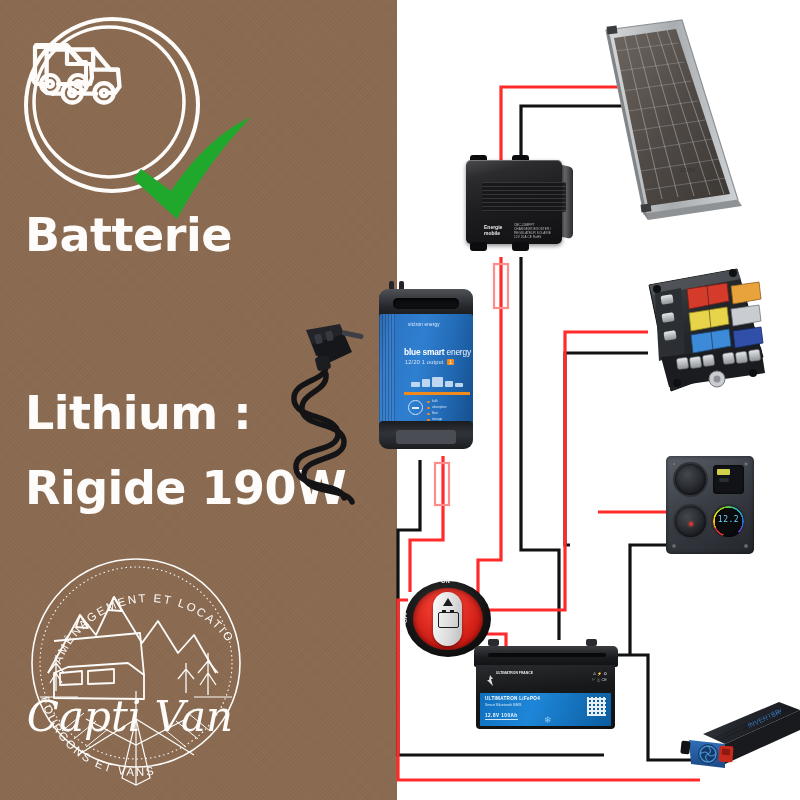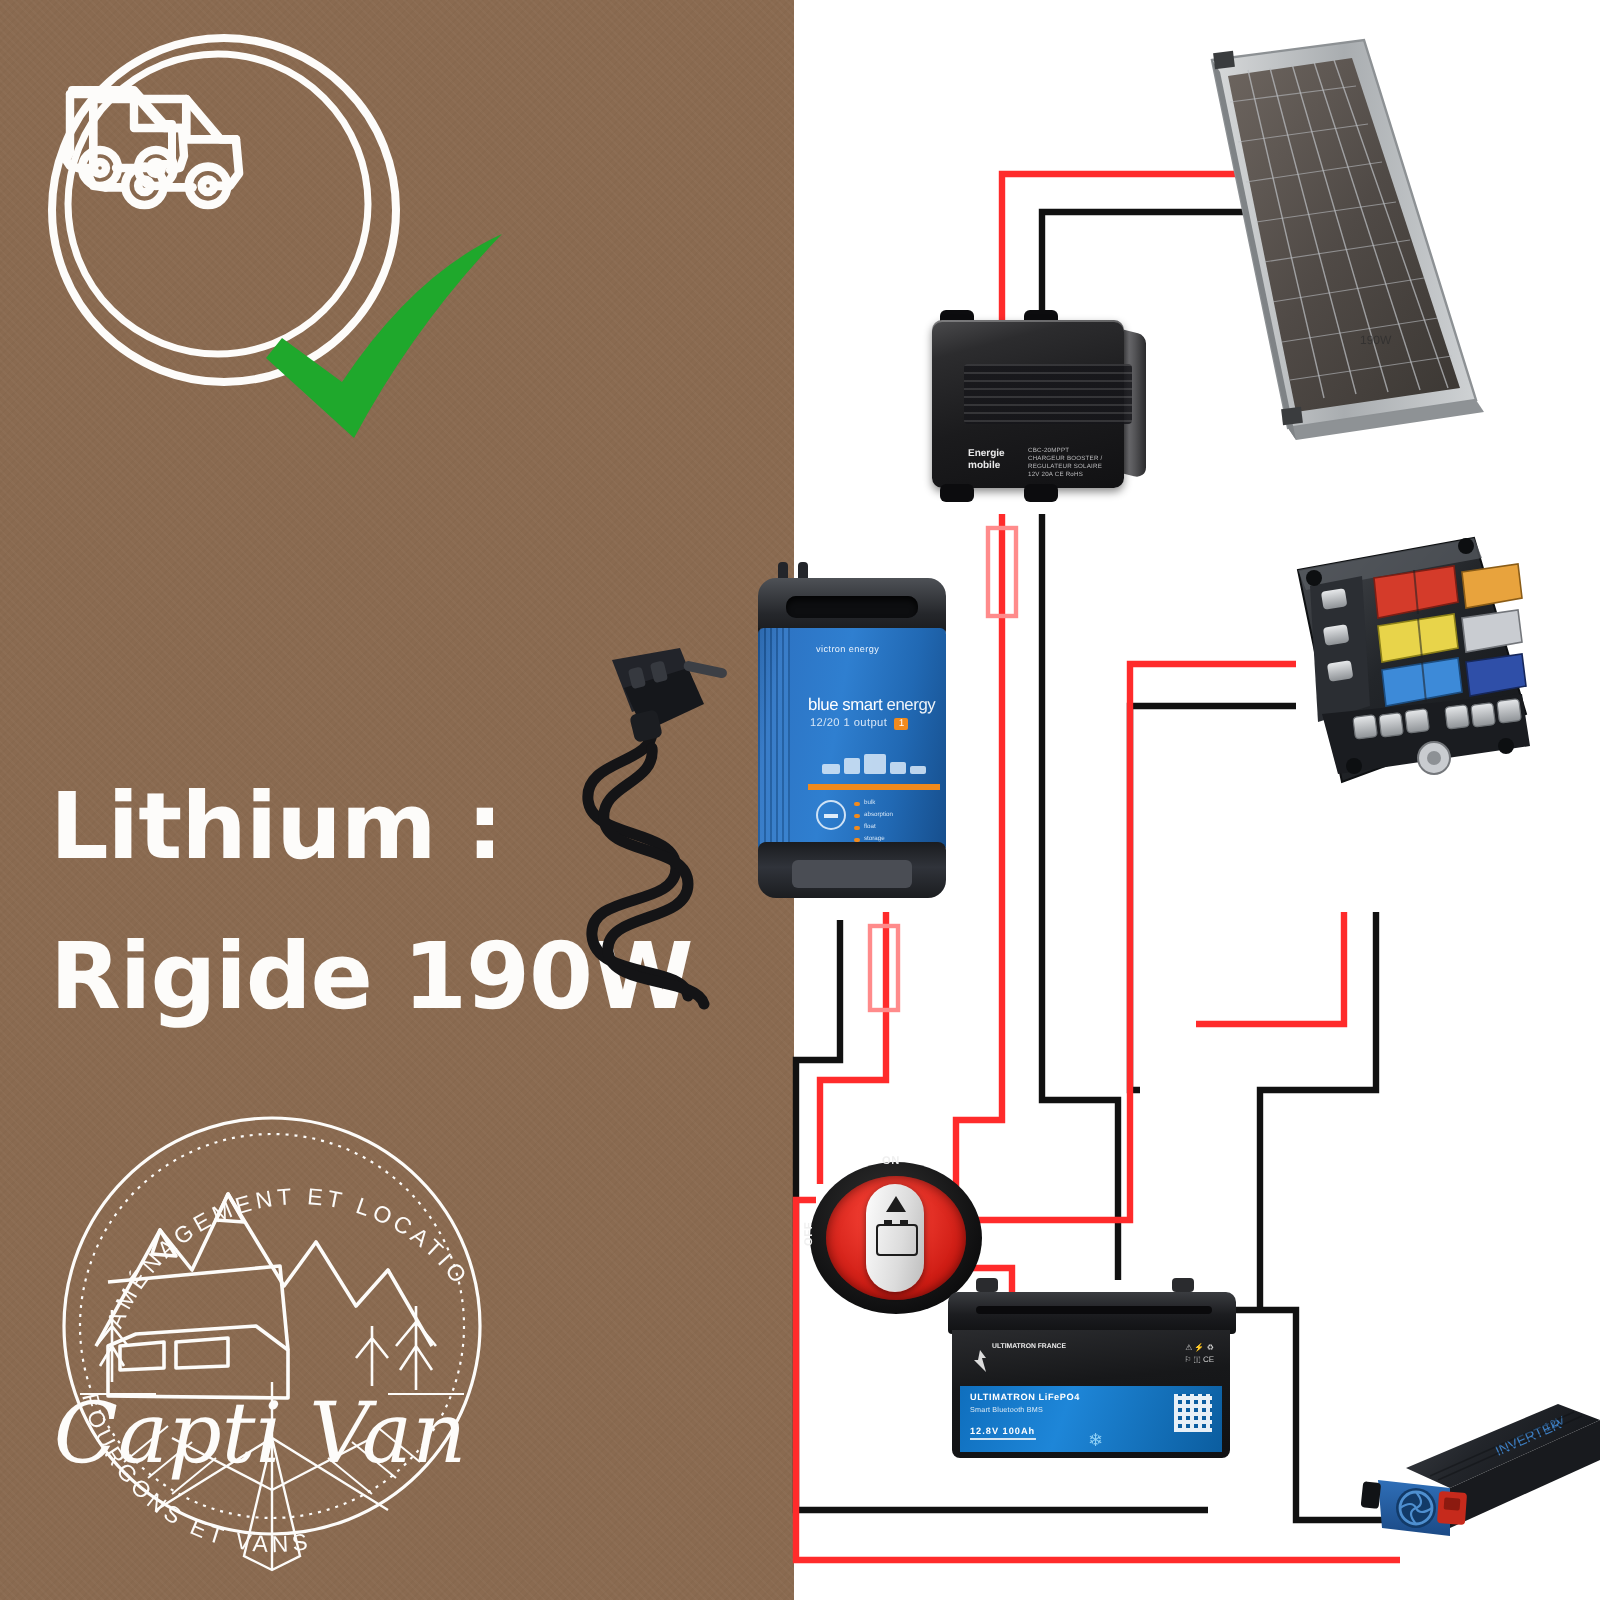--- a/index.html
+++ b/index.html
@@ -95,21 +95,21 @@
   .vic-prong.p2{left:22px;}
   .vic-body{
     position:absolute;left:2px;top:33px;width:94px;height:112px;
     background:linear-gradient(100deg,#1f5fa8 0%,#2d74c4 12%,#2f7fd0 42%,#2169b4 72%,#164e8c 100%);
     border-radius:3px;
   }
   .vic-left-rib{position:absolute;left:0;top:0;width:16px;height:112px;
     background:repeating-linear-gradient(90deg, rgba(0,0,0,.18) 0 1px, rgba(255,255,255,.06) 1px 3px);}
   .vic-logo{position:absolute;left:29px;top:8px;color:#eaf3fd;font-size:4.6px;letter-spacing:.2px;}
   .vic-title{position:absolute;left:25px;top:33px;color:#ffffff;font-size:8.4px;letter-spacing:-.2px;}
-  .vic-title .lt{font-weight:normal;}
+  .vic-title .lt{font-weight:bold;}
   .vic-title .sm{font-weight:normal;opacity:.92;}
   .vic-sub{position:absolute;left:26px;top:45px;color:#d6e6f7;font-size:5.6px;letter-spacing:.2px;}
   .vic-sub .box{display:inline-block;background:#f08a1d;color:#fff;font-size:5px;padding:0 2px;border-radius:1px;margin-left:2px;}
   .vic-art{position:absolute;left:30px;top:62px;width:56px;height:13px;}
   .vic-bar{position:absolute;left:25px;top:78px;width:66px;height:3px;background:#f08a1d;}
   .vic-btn{position:absolute;left:29px;top:86px;width:13px;height:13px;border:1px solid #cfe2f5;border-radius:50%;}
   .vic-btn:after{content:"";position:absolute;left:3px;top:5.5px;width:7px;height:2px;background:#dfecf9;}
   .vic-leds{position:absolute;left:48px;top:85px;width:44px;height:24px;}
   .vic-led-row{position:relative;height:6px;}
   .vic-led-dot{position:absolute;left:0;top:1.6px;width:2.6px;height:2.6px;border-radius:50%;background:#f08a1d;}
@@ -229,20 +229,21 @@
         <circle cx="19.5" cy="38" r="2"></circle>
         <circle cx="40" cy="38" r="6.2"></circle>
         <circle cx="40" cy="38" r="2"></circle>
       </g>
     </svg>
     <svg id="checkMark" viewBox="0 0 130 130">
       <path d="M6 72 L14 62 L44 84 Q80 30 124 10 Q80 56 50 112 Z" fill="#1fa82c"></path>
     </svg>
   </div>
 
+  <div class="headline" id="ln1">Batterie</div>
   <div class="headline" id="ln3">Lithium :</div>
   <div class="headline" id="ln4">Rigide 190W</div>
 
   <div id="brandLogo">
     <svg width="240" height="265" viewBox="0 0 240 265">
       <defs>
         <path id="arcTop" d="M40 150 A95 95 0 0 1 210 120"></path>
         <path id="arcBot" d="M22 168 A98 98 0 0 0 150 248"></path>
       </defs>
 
@@ -532,20 +533,40 @@
 
       <circle cx="76" cy="118" r="8" fill="#c9ccd0" stroke="#74777b" stroke-width="1"></circle>
       <circle cx="76" cy="118" r="3.5" fill="#8d9195"></circle>
       <circle cx="36" cy="122" r="4" fill="#0d0f11"></circle>
       <circle cx="112" cy="112" r="4" fill="#0d0f11"></circle>
       <circle cx="16" cy="28" r="4" fill="#0d0f11"></circle>
       <circle cx="92" cy="12" r="4" fill="#0d0f11"></circle>
     </svg>
   </div>
 
+  <div class="dev" id="panelMod">
+    <div class="pm-face"></div>
+    <div class="pm-screw" style="left:6px;top:6px;"></div>
+    <div class="pm-screw" style="right:6px;top:6px;"></div>
+    <div class="pm-screw" style="left:6px;bottom:6px;"></div>
+    <div class="pm-screw" style="right:6px;bottom:6px;"></div>
+
+    <div class="pm-cell pm-socket" style="left:9px;top:8px;width:31px;height:31px;"></div>
+    <div class="pm-cell pm-usb" style="left:47px;top:9px;width:31px;height:29px;border-radius:4px;">
+      <div class="pm-usb-a"></div>
+      <div class="pm-usb-c"></div>
+    </div>
+    <div class="pm-cell pm-socket" style="left:9px;top:50px;width:31px;height:31px;">
+      <div class="pm-sw-dot"></div>
+    </div>
+    <div class="pm-cell pm-volt" style="left:47px;top:50px;width:31px;height:31px;">
+      <div class="pm-ring"></div>
+      <div class="pm-volt-txt">12.2</div>
+    </div>
+  </div>
 
   <div class="dev" id="isolator">
     <div class="iso-outer"></div>
     <div class="iso-ring"></div>
     <div class="iso-knob"></div>
     <div class="iso-tri"></div>
     <div class="iso-batt"></div>
     <div class="iso-lbl iso-on">ON</div>
     <div class="iso-lbl iso-off">OFF</div>
   </div>

